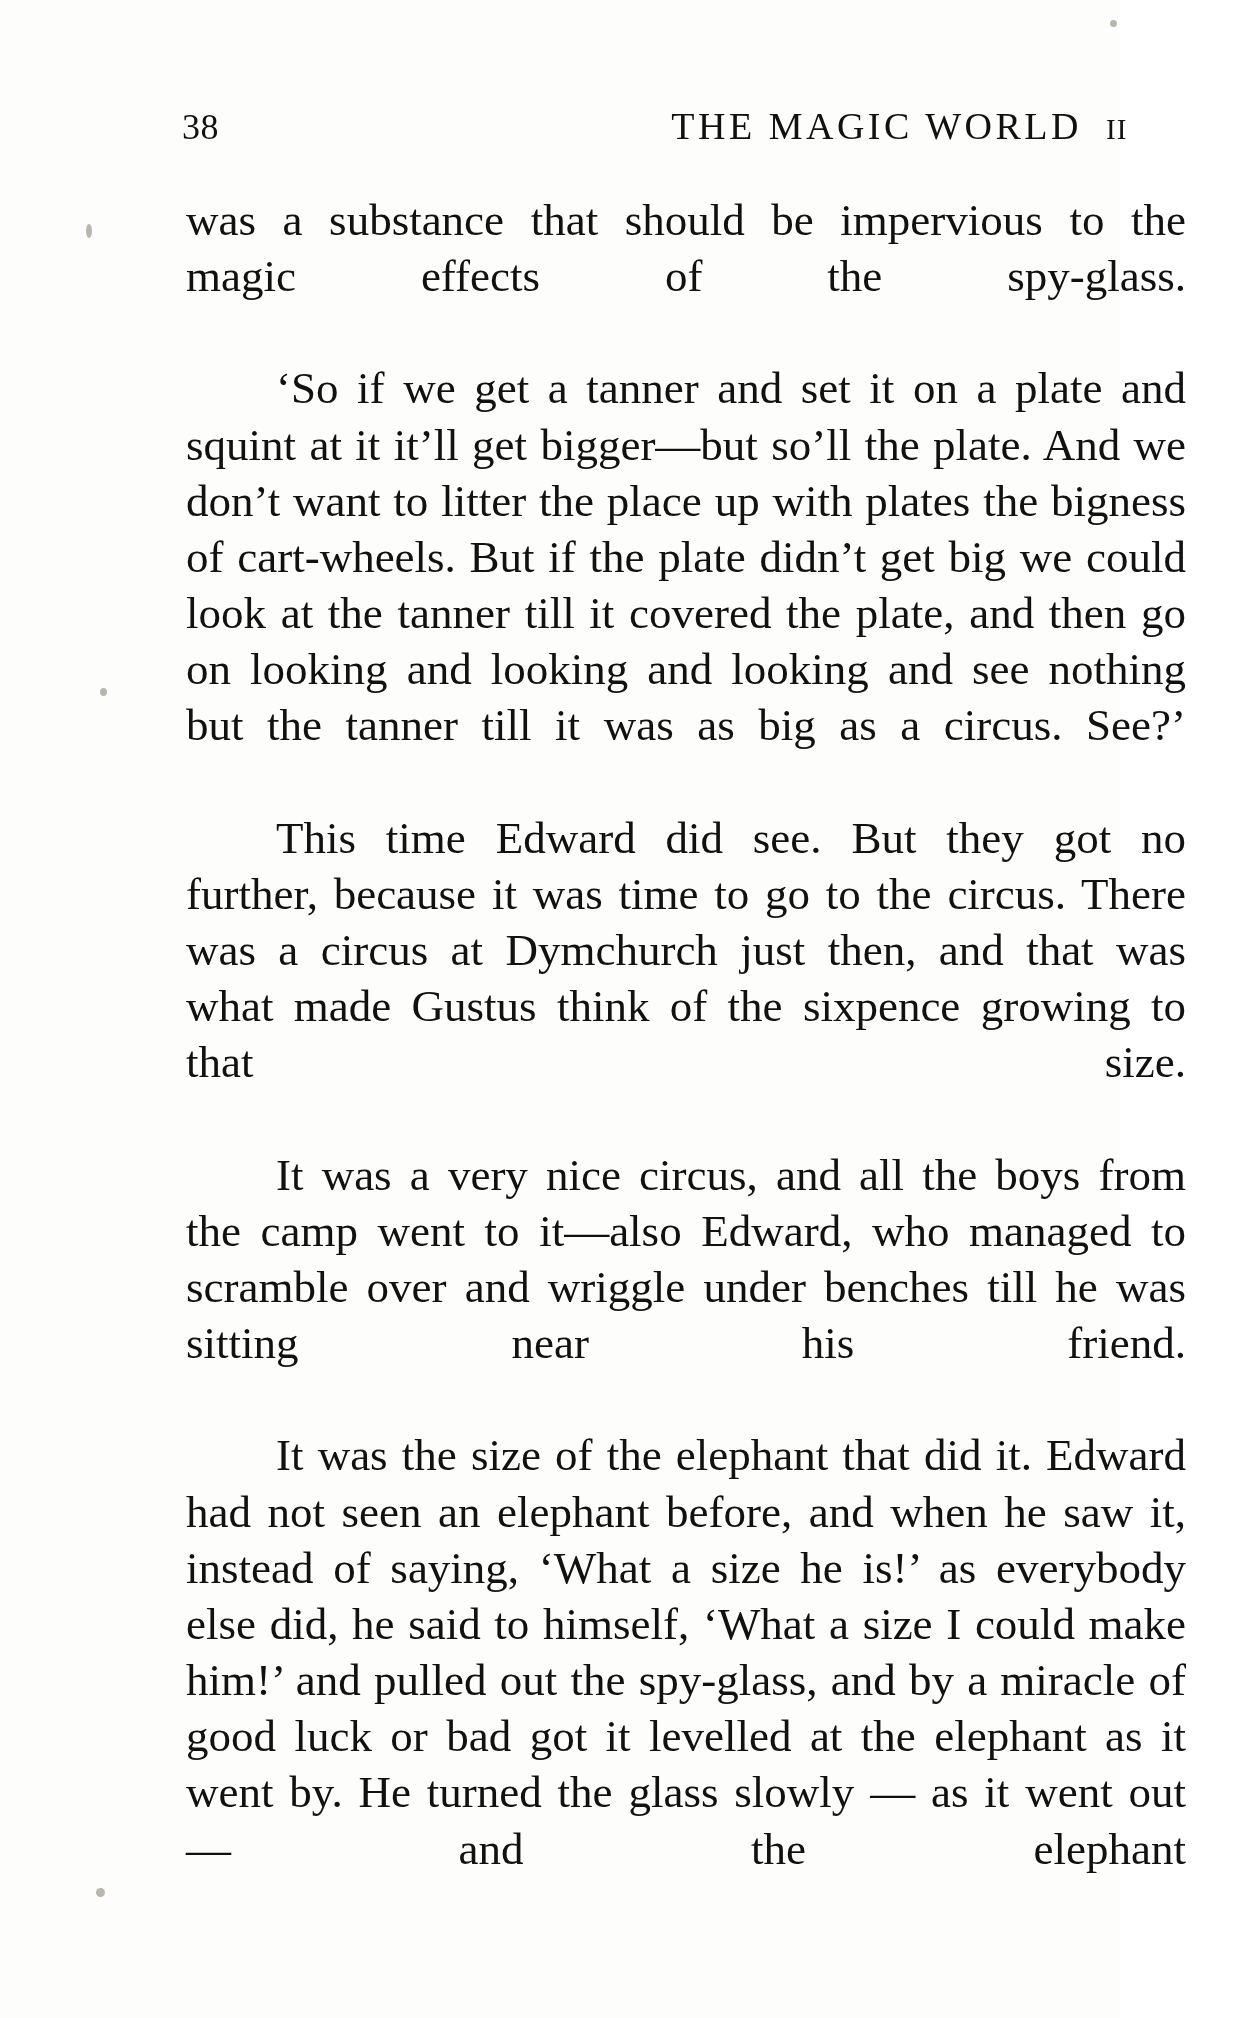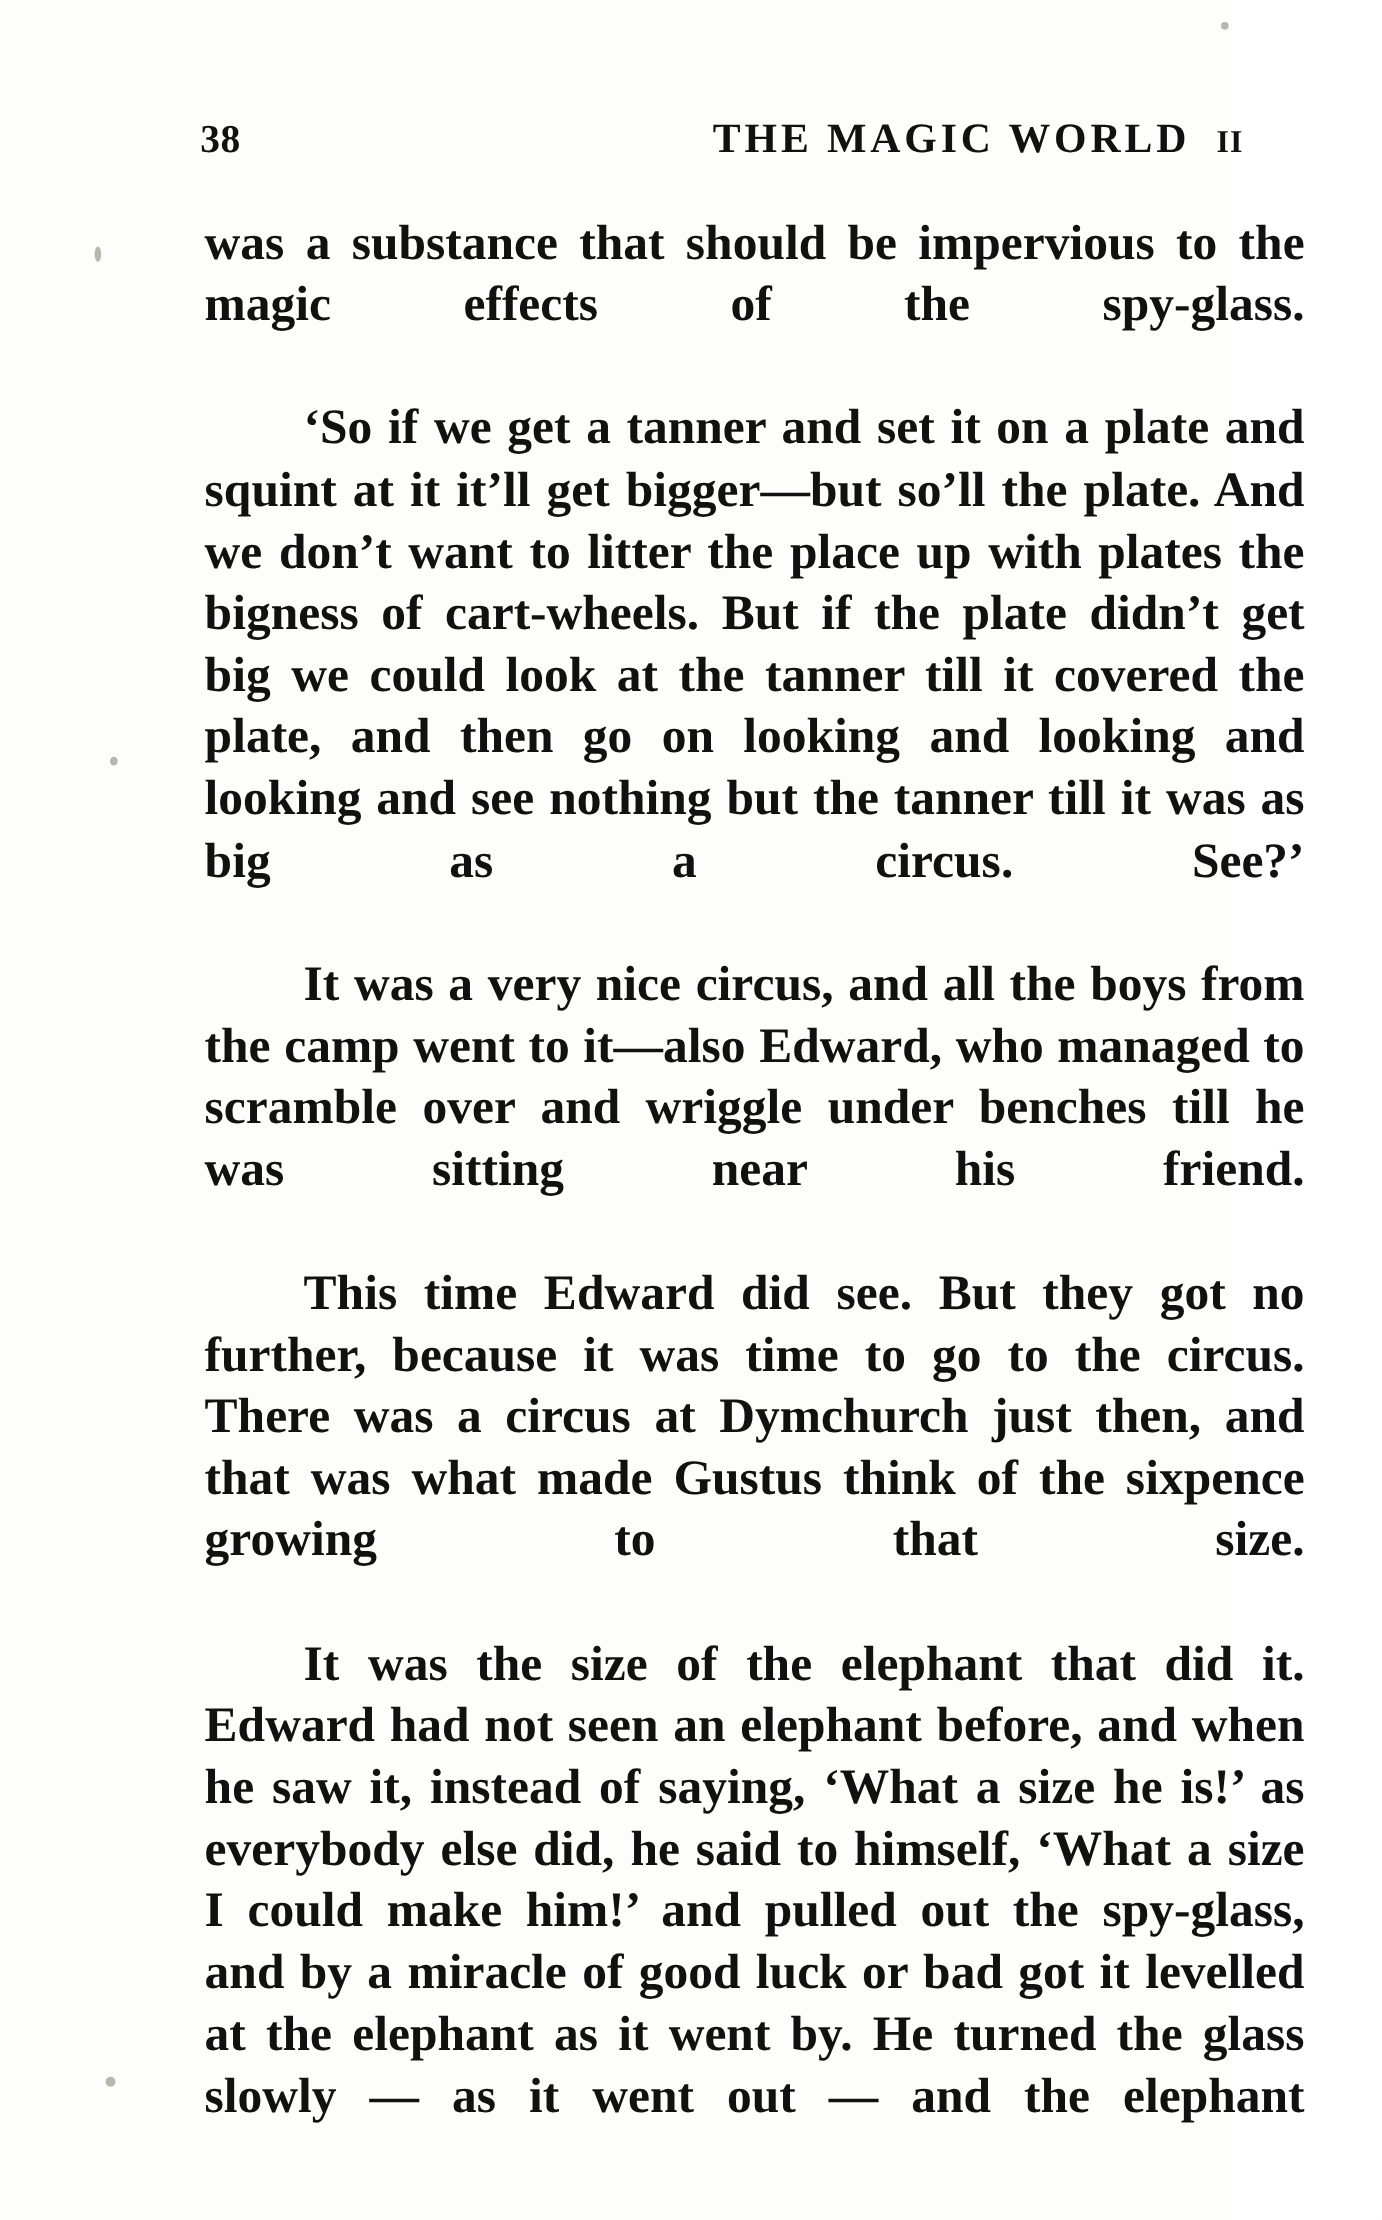--- a/index.html
+++ b/index.html
@@ -15,21 +15,20 @@
     color: #111111;
     overflow: hidden;
   }
   .page {
     position: absolute;
     left: 0;
     top: 0;
     width: 1120px;
     height: 2018px;
     background: #fdfdfb;
-    font-weight: bold;
   }
   .page-inner {
     position: absolute;
     left: 186px;
     top: 104px;
     width: 1030px;
   }
   .running-head {
     display: flex;
     align-items: baseline;
@@ -102,19 +101,19 @@
 
     <div class="running-head">
       <div class="folio-left">38</div>
       <div class="book-title">THE MAGIC WORLD</div>
       <div class="chapter-num">II</div>
     </div>
 
     <div class="body-text">
       <p class="cont">was a substance that should be impervious to the magic effects of the spy-glass.</p>
       <p class="indent">‘So if we get a tanner and set it on a plate and squint at it it’ll get bigger—but so’ll the plate.  And we don’t want to litter the place up with plates the bigness of cart-wheels.  But if the plate didn’t get big we could look at the tanner till it covered the plate, and then go on looking and looking and looking and see nothing but the tanner till it was as big as a circus.   See?’</p>
+      <p class="indent">This time Edward did see.  But they got no further, because it was time to go to the circus.  There was a circus at Dymchurch just then, and that was what made Gustus think of the sixpence growing to that size.</p>
       <p class="indent">It was a very nice circus, and all the boys from the camp went to it—also Edward, who managed to scramble over and wriggle under benches till he was sitting near his friend.</p>
-      <p class="indent">This time Edward did see.  But they got no further, because it was time to go to the circus.  There was a circus at Dymchurch just then, and that was what made Gustus think of the sixpence growing to that size.</p>
       <p class="indent">It was the size of the elephant that did it. Edward had not seen an elephant before, and when he saw it, instead of saying, ‘What a size he is!’ as everybody else did, he said to himself, ‘What a size I could make him!’ and pulled out the spy-glass, and by a miracle of good luck or bad got it levelled at the elephant as it went by.  He turned the glass slowly — as it went out — and the elephant</p>
     </div>
 
   </div>
 </div>
 
 </body></html>

